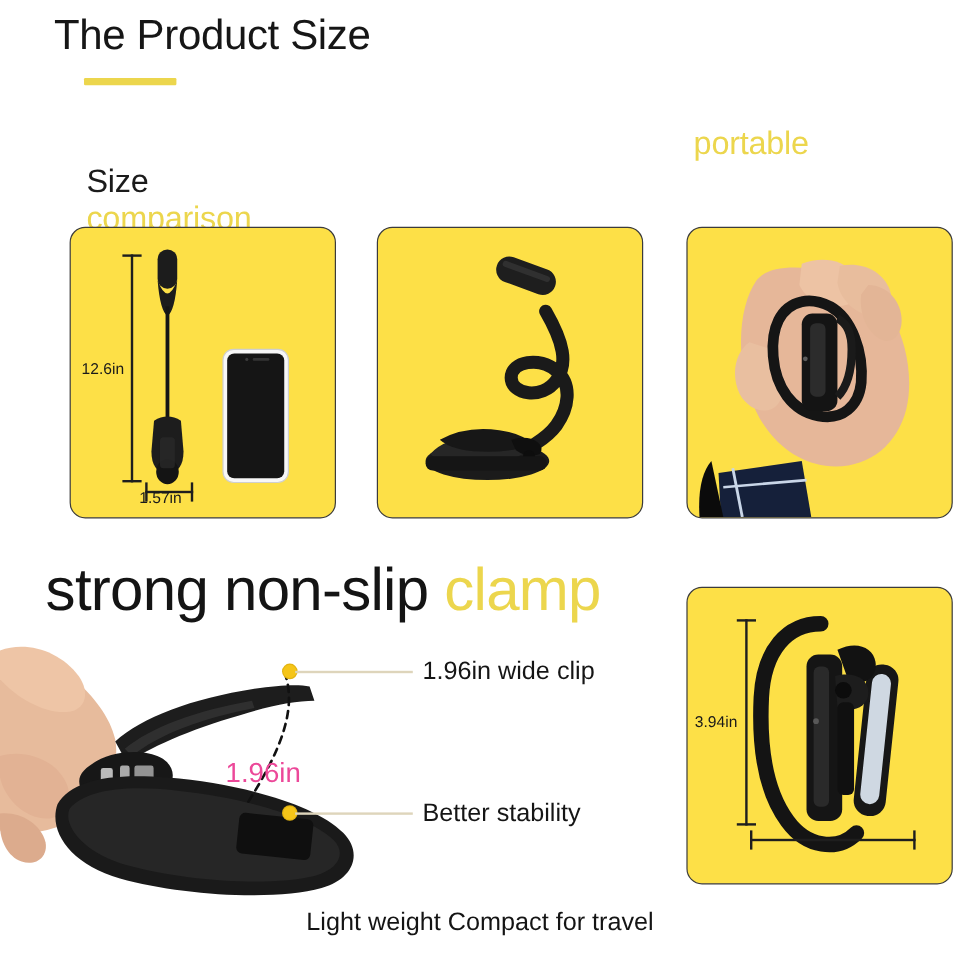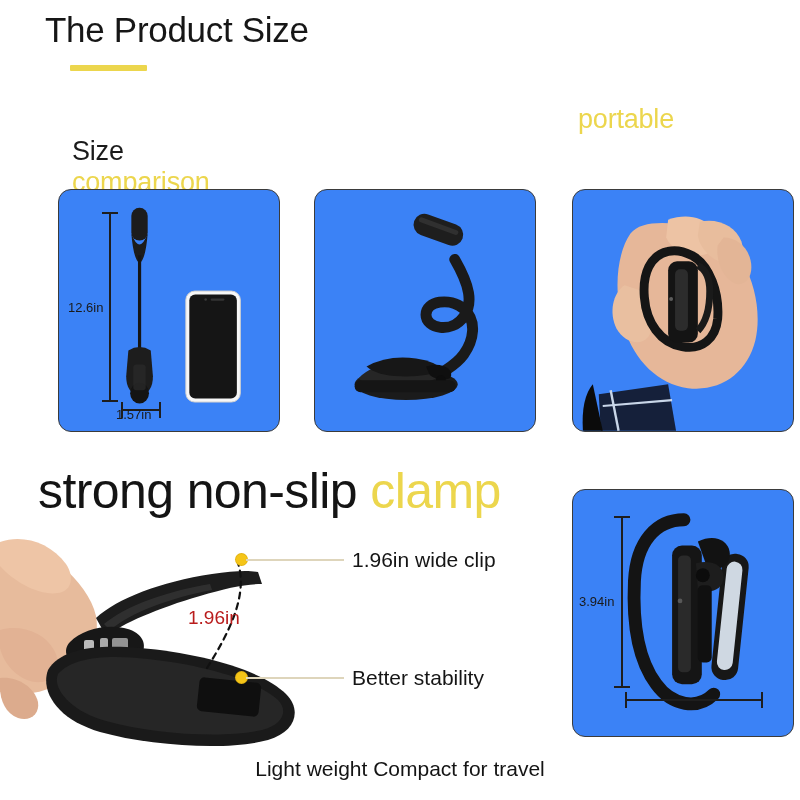--- a/index.html
+++ b/index.html
@@ -25,21 +25,21 @@
   
   .head { position: absolute; line-height: 31px; }
   .head .l1 { font-size: 27px; color: #1b1b1b; font-weight: 400; display: block; letter-spacing: -0.2px; margin-top: 32px; }
   .head .l2 { font-size: 27px; color: #ecd64d; font-weight: 400; display: block; letter-spacing: -0.2px; }
   #head-1 { left: 72px; top: 104px; }
   #head-2 { left: 337px; top: 104px; }
   #head-3 { left: 578px; top: 104px; }
 
   
   .card {
-    position: absolute; background: #3b82f6;
+    position: absolute; background: #fde047;
     border: 1.6px solid #3b3b3b; border-radius: 13px;
     overflow: hidden;
   }
   #card-1 { left: 58px; top: 189px; width: 222px; height: 243px; }
   #card-2 { left: 314px; top: 189px; width: 222px; height: 243px; }
   #card-3 { left: 572px; top: 189px; width: 222px; height: 243px; }
   #card-4 { left: 572px; top: 489px; width: 222px; height: 248px; }
 
   .cardfill { position: absolute; inset: 0; }
 
@@ -81,21 +81,21 @@
   
   .leader { position: absolute; height: 1.6px; background: #ded5bb; }
   .dot {
     position: absolute; width: 11px; height: 11px; border-radius: 50%;
     background: #f5c518; box-shadow: 0 0 0 1px #e3b412;
   }
   .callout {
     position: absolute; font-size: 21px; color: #151515; white-space: nowrap;
   }
   .arc-label {
-    position: absolute; font-size: 19px; color: #b91c1c; white-space: nowrap;
+    position: absolute; font-size: 23px; color: #ec4899; white-space: nowrap; margin-top: 24px;
   }
 
   
   #caption {
     position: absolute; left: 0; top: 757px; width: 800px;
     text-align: center; font-size: 21px; color: #141414;
   }
 
   
   svg { display: block; }

